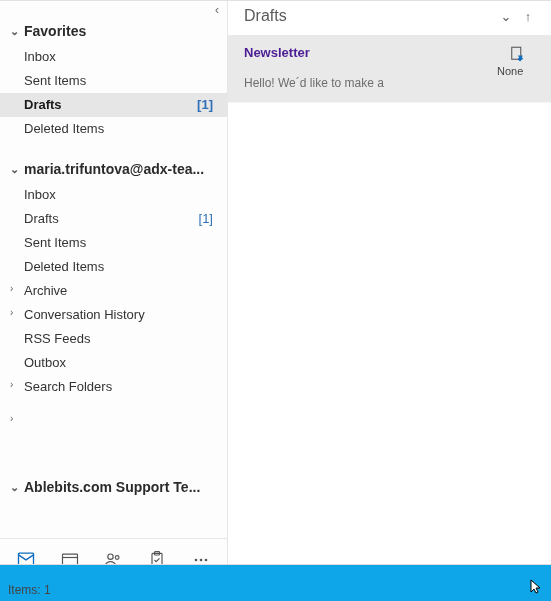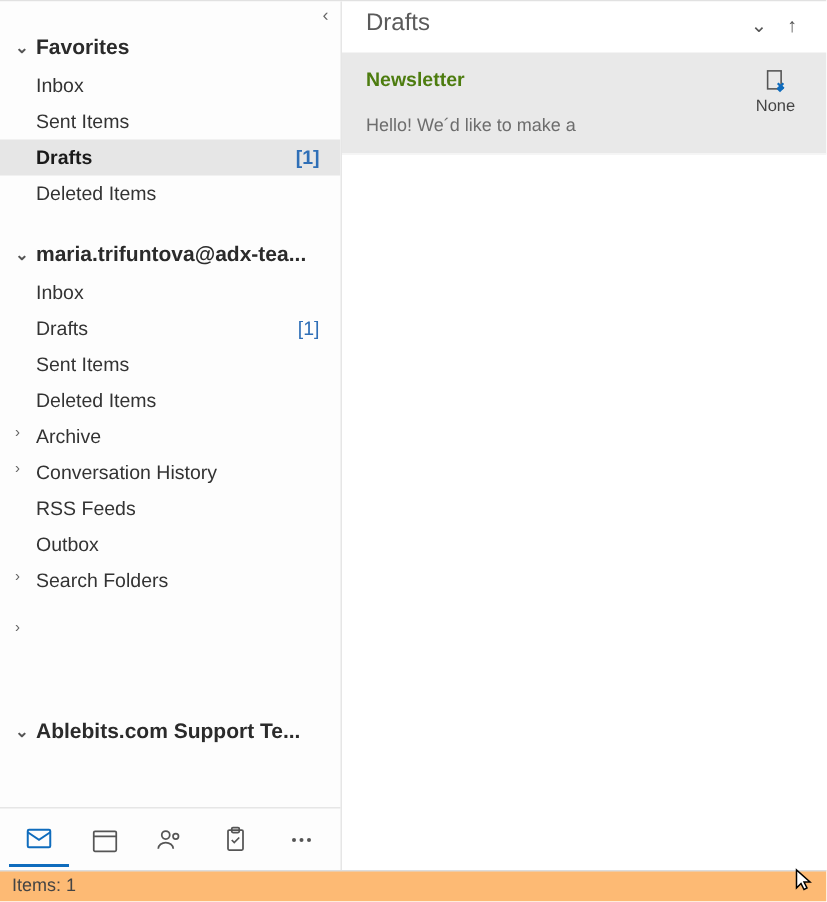--- a/index.html
+++ b/index.html
@@ -22,25 +22,25 @@
   .nav-bottom { border-top: 1px solid #e6e6e6; height: 42px; display: flex; align-items: center; padding: 0 6px; gap: 4px; }
   .nav-btn { width: 40px; height: 36px; display: flex; align-items: center; justify-content: center; cursor: pointer; color: #555; }
   .nav-btn.active { border-bottom: 2px solid #0f6cbd; color: #0f6cbd; }
   .nav-btn svg { width: 20px; height: 20px; }
   .list-pane { flex: 1; display: flex; flex-direction: column; background: #ffffff; }
   .list-header { display: flex; align-items: center; padding: 6px 12px 10px 16px; color: #555; }
   .list-header .title { flex: 1; font-size: 16px; color: #5a5a5a; }
   .list-header .hbtn { width: 22px; text-align: center; color: #555; cursor: pointer; font-size: 13px;}
   .msg-item { background: #e9e9e9; padding: 10px 14px 12px 16px; display: flex; cursor: pointer; border-bottom: 1px solid #f5f5f5; }
   .msg-item .texts { flex: 1; }
-  .msg-item .subject { font-weight: 600; font-size: 13px; color: #4d7c0f; }
+  .msg-item .subject { font-weight: 600; font-size: 13px; color: #4c1d95; }
   .msg-item .preview { font-size: 12px; color: #6d6d6d; margin-top: 16px; }
-  .msg-item .meta { width: 40px; text-align: center; font-size: 11px; color: #444; }
+  .msg-item .meta { width: 40px; font-size: 11px; color: #444; }
   .msg-item .meta svg { width: 18px; height: 18px; display:block; margin: 0 auto 2px auto;}
-  .status-bar { position: absolute; bottom: 0; left: 0; right: 0; height: 21px; background: #fdba74; border-top: 1px solid #dcdcdc; font-size: 12px; color: #444; padding: 2px 8px; }
+  .status-bar { position: absolute; bottom: 0; left: 0; right: 0; height: 21px; background: #0ea5e9; border-top: 1px solid #dcdcdc; font-size: 12px; color: #444; padding: 18px 8px; }
   .cursor { position: absolute; bottom: 4px; right: 6px; font-size: 14px; color: #222; pointer-events:none;}
 </style>
 </head>
 <body>
 
 <div class="app">
   <div class="nav-pane">
     <div class="collapse-arrow">‹</div>
     <div class="tree">
 

